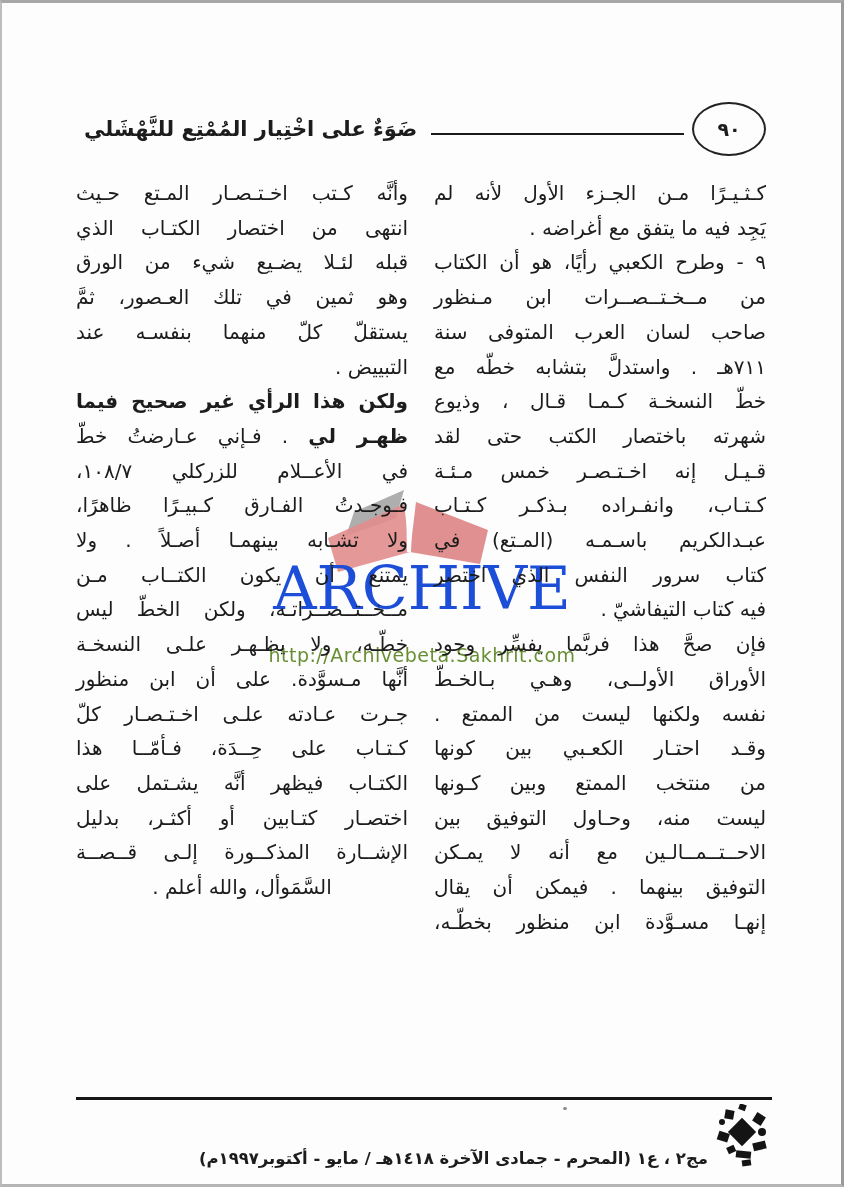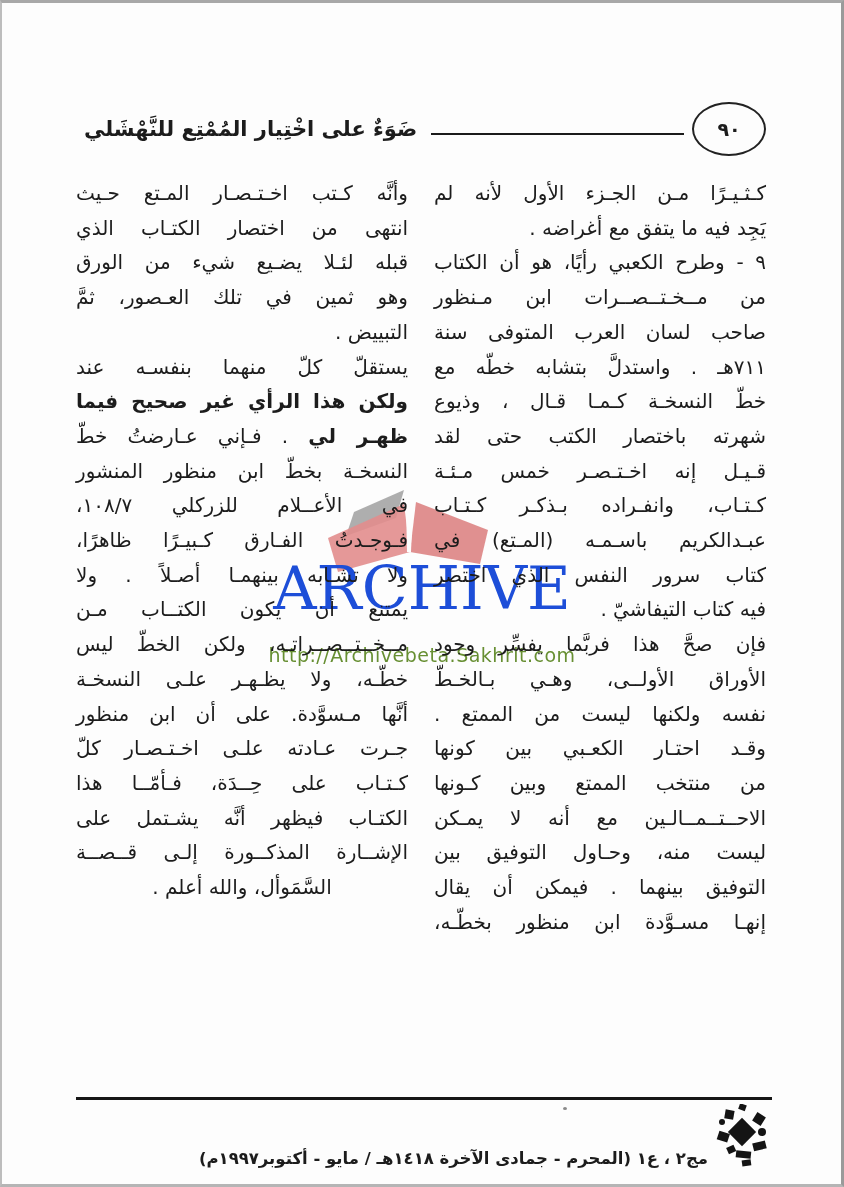--- a/index.html
+++ b/index.html
@@ -101,45 +101,45 @@
       <div class="line al-j">قـيـل إنه اخـتـصـر خمس مـئـة</div>
       <div class="line al-j">كـتـاب، وانفـراده بـذكـر كـتـاب</div>
       <div class="line al-j">عبـدالكريم باسـمـه (المـتع) في</div>
       <div class="line al-j">كتاب سرور النفس الذي اختصر</div>
       <div class="line al-r">فيه كتاب التيفاشيّ .</div>
       <div class="line al-j">فإن صحَّ هذا فربَّما يفسِّر وجود</div>
       <div class="line al-j">الأوراق الأولــى، وهـي بـالخـطّ</div>
       <div class="line al-j">نفسه ولكنها ليست من الممتع .</div>
       <div class="line al-j">وقـد احتـار الكعـبي بين كونها</div>
       <div class="line al-j">من منتخب الممتع وبين كـونها</div>
+      <div class="line al-j">ليست منه، وحـاول التوفيق بين</div>
       <div class="line al-j">الاحــتــمــالـين مع أنه لا يمـكن</div>
-      <div class="line al-j">ليست منه، وحـاول التوفيق بين</div>
       <div class="line al-j">التوفيق بينهما . فيمكن أن يقال</div>
       <div class="line al-j">إنهـا مسـوَّدة ابن منظور بخطّـه،</div>
     </div>
   <div class="col">
       <div class="line al-j">وأنَّه كـتب اخـتـصـار المـتع حـيث</div>
       <div class="line al-j">انتهى من اختصار الكتـاب الذي</div>
       <div class="line al-j">قبله لئـلا يضـيع شيء من الورق</div>
       <div class="line al-j">وهو ثمين في تلك العـصور، ثمَّ</div>
+      <div class="line al-j">يستقلّ كلّ منهما بنفسـه عند</div>
       <div class="line al-r">التبييض .</div>
-      <div class="line al-j">يستقلّ كلّ منهما بنفسـه عند</div>
       <div class="line al-j"><b>ولكن هذا الرأي غير صحيح فيما</b></div>
       <div class="line al-j"><b>ظهـر لي</b> . فـإني عـارضتُ خطّ</div>
-      <div class="line al-j">النسخـة بخطّ ابن منظور المنشور</div>
       <div class="line al-j">في الأعــلام للزركلي ١٠٨/٧،</div>
       <div class="line al-j">فـوجـدتُ الفـارق كـبيـرًا ظاهرًا،</div>
       <div class="line al-j">ولا تشـابه بينهمـا أصـلاً . ولا</div>
       <div class="line al-j">يمتنع أن يكون الكتــاب مـن</div>
       <div class="line al-j">مــخــتــصــراتـه، ولكن الخطّ ليس</div>
       <div class="line al-j">خطّـه، ولا يظـهـر علـى النسخـة</div>
       <div class="line al-j">أنَّها مـسوَّدة. على أن ابن منظور</div>
       <div class="line al-j">جـرت عـادته علـى اخـتـصـار كلّ</div>
       <div class="line al-j">كـتـاب على حِــدَة، فـأمّــا هذا</div>
       <div class="line al-j">الكتـاب فيظهر أنَّه يشـتمل على</div>
+      <div class="line al-j">اختصـار كتـابين أو أكثـر، بدليل</div>
       <div class="line al-j">الإشــارة المذكــورة إلـى قــصــة</div>
       <div class="line al-c">السَّمَوأل، والله أعلم .</div>
     </div>
 </div>
 
 <div class="footer">
   <div class="footer-rule"></div>
   <div class="footer-row">
     <div class="footer-citation">مج٢ ، ع١ (المحرم - جمادى الآخرة ١٤١٨هـ / مايو - أكتوبر١٩٩٧م)</div>
     <svg class="stamp" width="60" height="64" viewBox="0 0 60 64">

